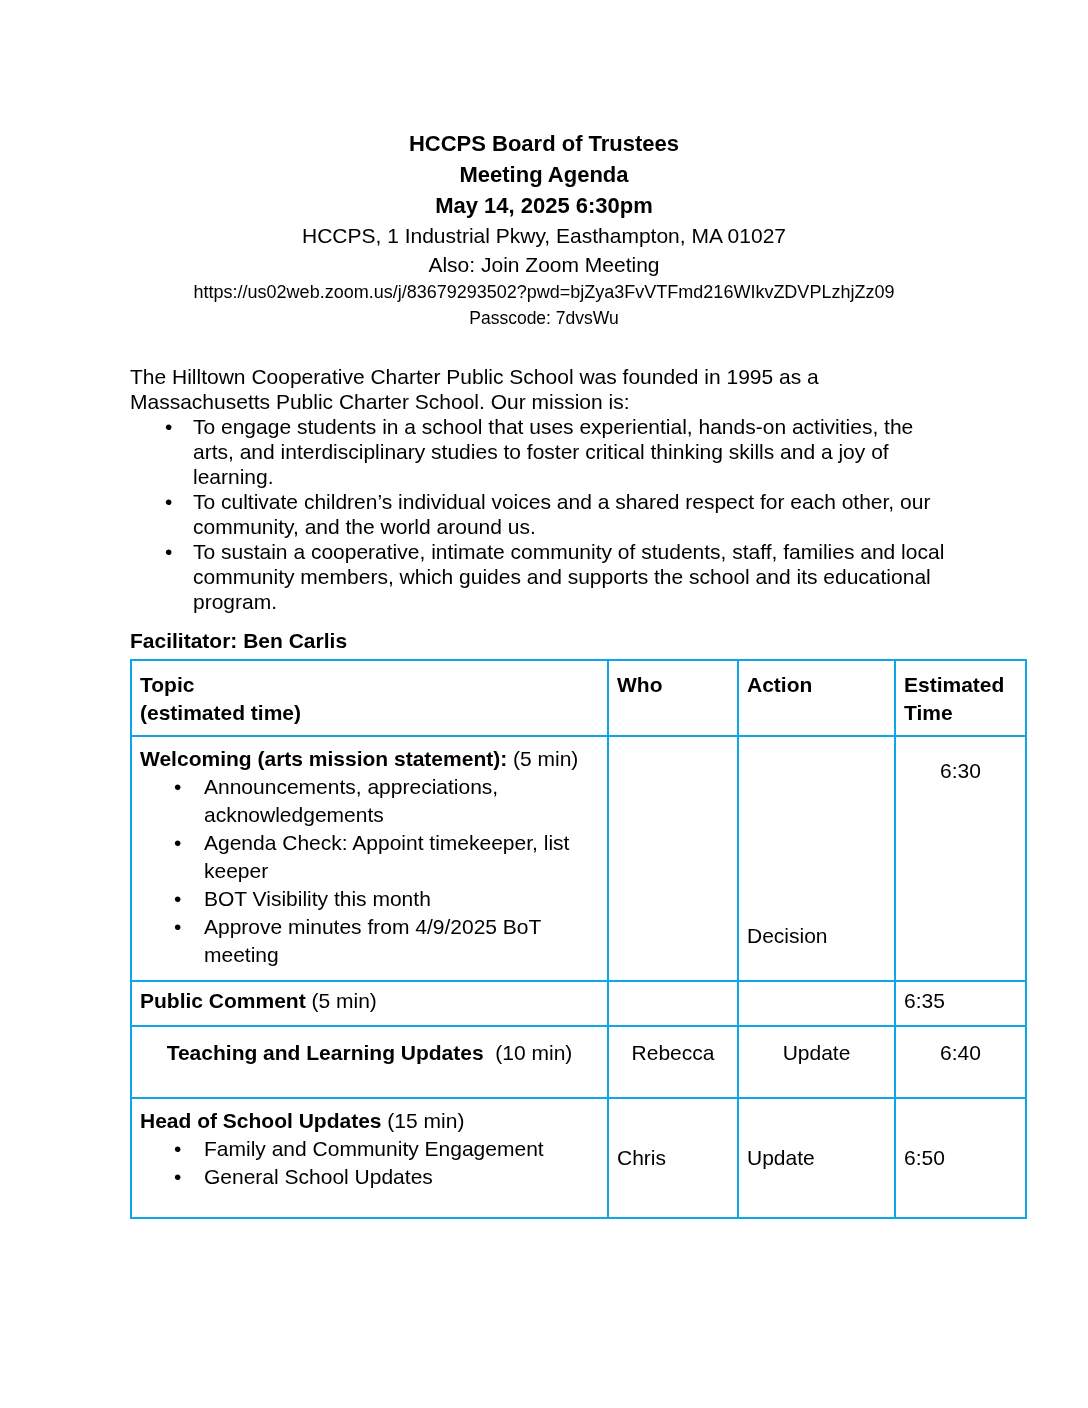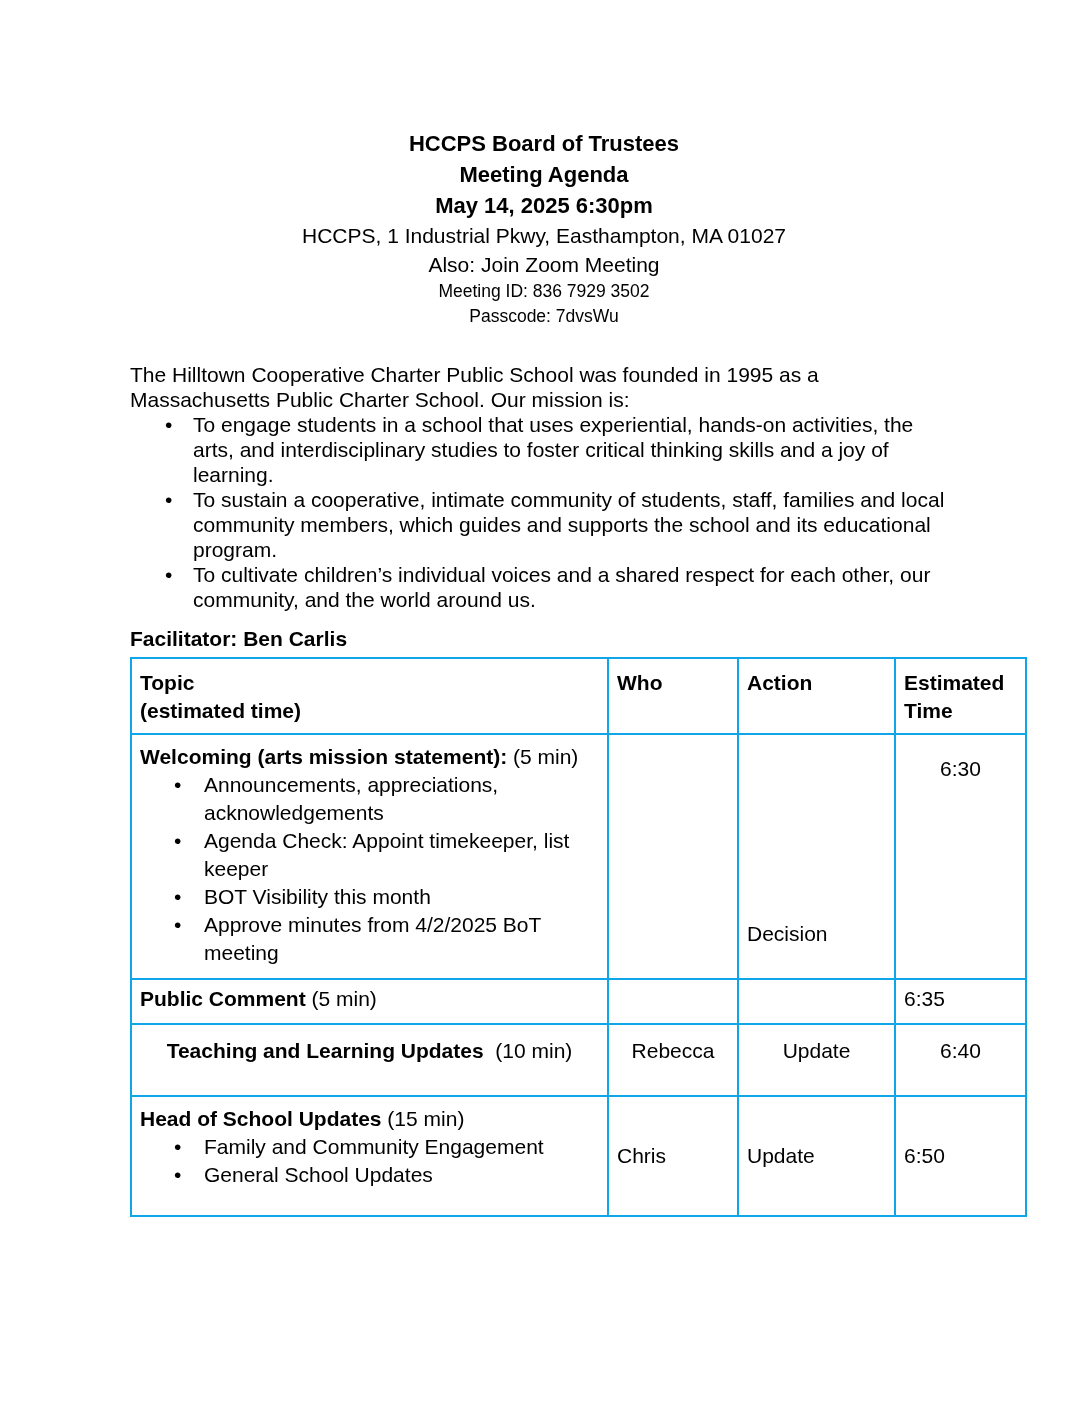--- a/index.html
+++ b/index.html
@@ -69,30 +69,30 @@
 
 <div class="page">
   <div class="textcol">
 
     <header class="doc-header">
       <div class="h-title">HCCPS Board of Trustees</div>
       <div class="h-title">Meeting Agenda</div>
       <div class="h-title">May 14, 2025 6:30pm</div>
       <div class="h-location">HCCPS, 1 Industrial Pkwy, Easthampton, MA 01027</div>
       <div class="h-also">Also: Join Zoom Meeting</div>
-      <div class="h-small">Meeting ID: 836 7929 3502</div>
+      <div class="h-url">https://us02web.zoom.us/j/83679293502?pwd=bjZya3FvVTFmd216WIkvZDVPLzhjZz09</div>
       <div class="h-small">Passcode: 7dvsWu</div>
     </header>
 
     <section class="mission">
       <p>The Hilltown Cooperative Charter Public School was founded in 1995 as a Massachusetts Public Charter School. Our mission is:</p>
       <ul class="blist">
         <li>To engage students in a school that uses experiential, hands-on activities, the arts, and interdisciplinary studies to foster critical thinking skills and a joy of learning.</li>
+        <li>To cultivate children’s individual voices and a shared respect for each other, our community, and the world around us.</li>
         <li>To sustain a cooperative, intimate community of students, staff, families and local community members, which guides and supports the school and its educational program.</li>
-        <li>To cultivate children’s individual voices and a shared respect for each other, our community, and the world around us.</li>
       </ul>
     </section>
 
     <p class="facilitator">Facilitator: Ben Carlis</p>
 
     <table class="agenda">
       <colgroup>
         <col style="width:477px">
         <col style="width:130px">
         <col style="width:157px">
@@ -113,21 +113,21 @@
 
         <tr class="r0">
           <td class="topic-cell">
             <div class="cell-title">
               <span class="bold-part">Welcoming (arts mission statement):</span><span class="normal-part"> (5 min)</span>
             </div>
             <ul class="cbullets">
               <li>Announcements, appreciations, acknowledgements</li>
               <li>Agenda Check: Appoint timekeeper, list keeper</li>
               <li>BOT Visibility this month</li>
-              <li>Approve minutes from 4/2/2025 BoT meeting</li>
+              <li>Approve minutes from 4/9/2025 BoT meeting</li>
             </ul>
           </td>
           <td class="who-cell"></td>
           <td class="action-cell">Decision</td>
           <td class="time-cell">6:30</td>
         </tr>
 
         <tr class="r1">
           <td class="topic-cell">
             <span class="bold-part">Public Comment</span><span class="normal-part"> (5 min)</span>

